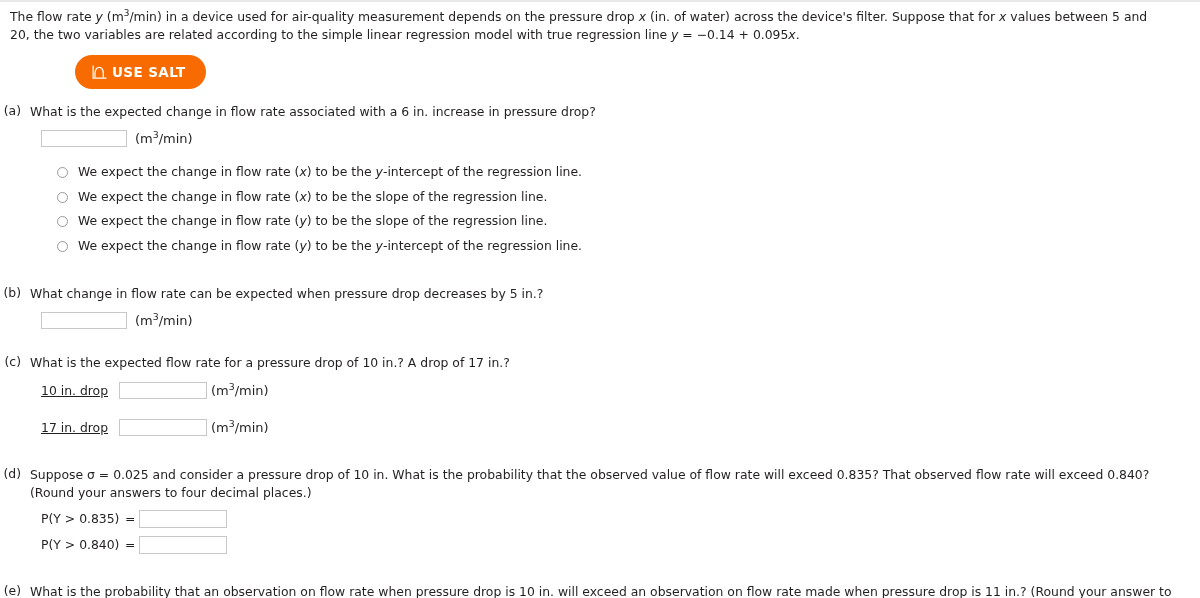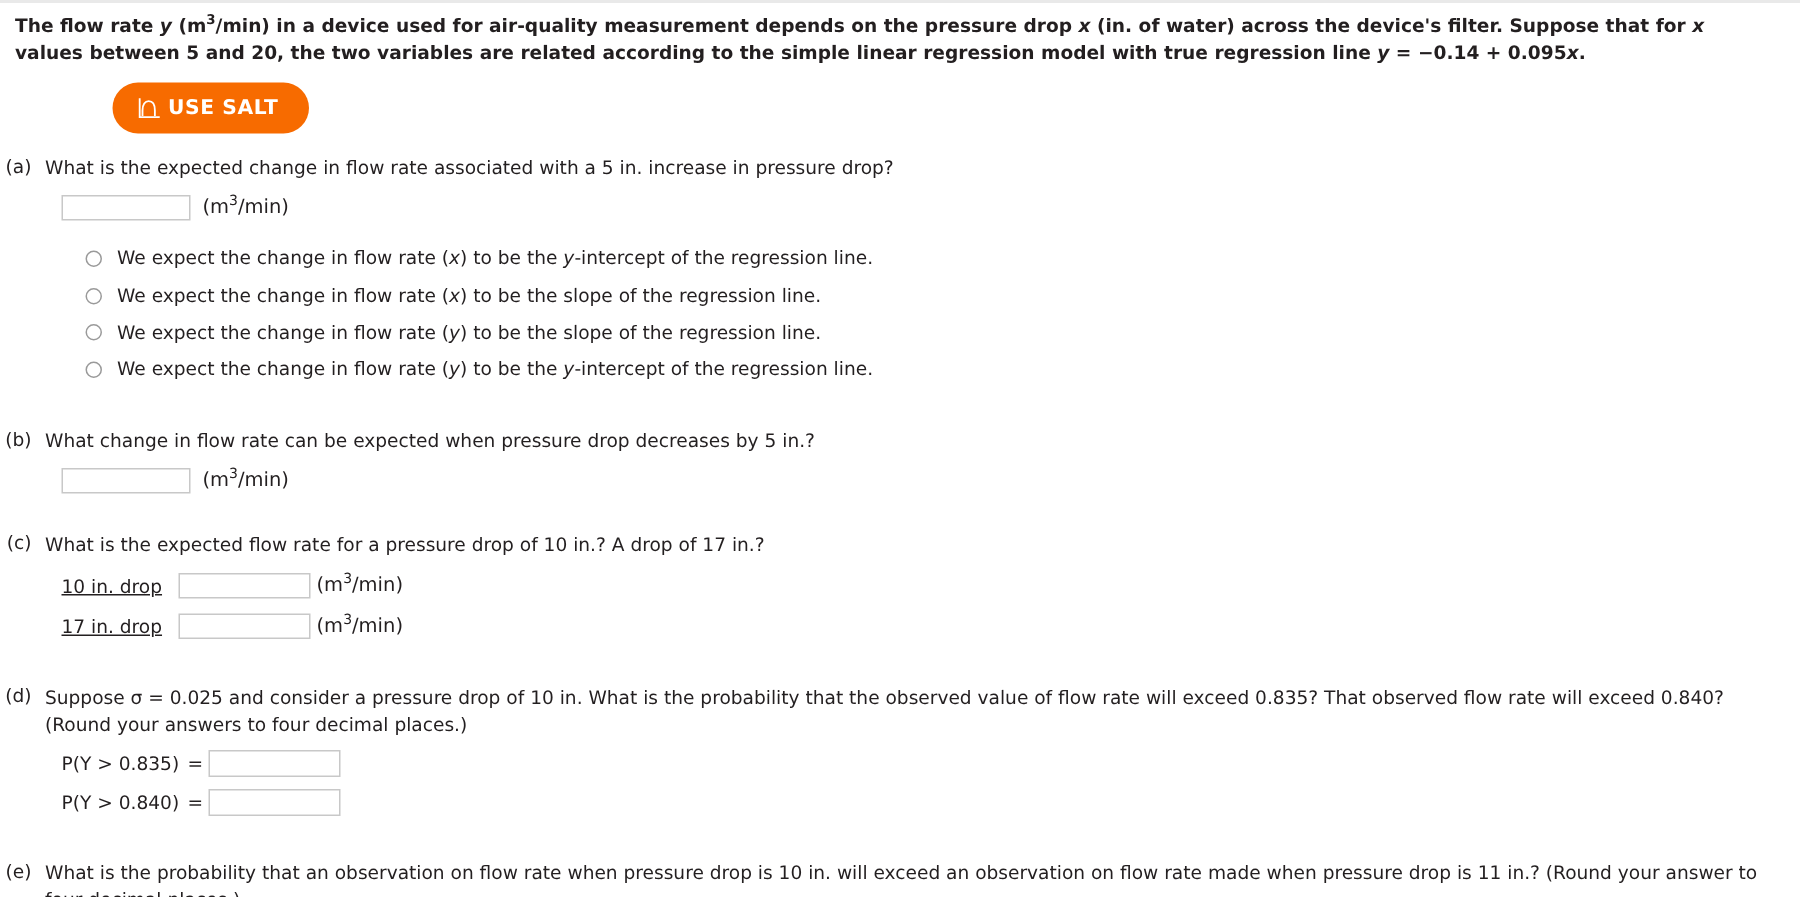--- a/index.html
+++ b/index.html
@@ -27,21 +27,20 @@
     position: absolute;
     top: 0; left: 0;
     width: 1200px;
     padding: 8px 0 0 0;
     box-sizing: border-box;
   }
   .intro {
     margin: 0 10px 0 10px;
     line-height: 1.42;
     max-width: 1160px;
-    font-weight: bold;
   }
   i, .it { font-style: italic; }
   sup {
     font-size: 0.72em;
     vertical-align: super;
     line-height: 0;
   }
   .salt-wrap {
     margin: 12px 0 0 75px;
   }
@@ -175,21 +174,21 @@
           <path d="M3.2 13.2 L3.2 9.2 C3.2 5.0 5.0 2.6 7.6 2.6 C10.2 2.6 12.0 5.0 12.0 9.2 L12.0 13.2" stroke="#ffffff" stroke-width="1.3" fill="none" stroke-linejoin="round"></path>
         </svg>
       </span>
       <span>USE SALT</span>
     </button>
   </div>
 
   <div class="qblock">
     <div class="qrow">
       <div class="qlabel">(a)</div>
-      <div class="qtext">What is the expected change in flow rate associated with a 5 in. increase in pressure drop?</div>
+      <div class="qtext">What is the expected change in flow rate associated with a 6 in. increase in pressure drop?</div>
     </div>
     <div class="sp-a answer-indent">
       <input class="tbox" type="text" value="" style="">
       <span class="unit"><span>(m</span><sup>3</sup><span>/min)</span></span>
     </div>
 
     <div class="explain">
       <div class="opts">
 
         <label class="opt">
@@ -231,21 +230,21 @@
     <div class="qrow">
       <div class="qlabel">(c)</div>
       <div class="qtext">What is the expected flow rate for a pressure drop of 10 in.? A drop of 17 in.?</div>
     </div>
     <div style="margin-top:7px;">
       <div class="droprow">
         <span class="droplabel">10 in. drop</span>
         <input class="tbox wide" type="text" value="" style="">
         <span class="unit"><span>(m</span><sup>3</sup><span>/min)</span></span>
       </div>
-      <div class="droprow" style="margin-top:4px;">
+      <div class="droprow" style="margin-top:14px;">
         <span class="droplabel">17 in. drop</span>
         <input class="tbox wide" type="text" value="" style="">
         <span class="unit"><span>(m</span><sup>3</sup><span>/min)</span></span>
       </div>
     </div>
   </div>
 
   <div class="qblock" style="margin-top:27px;">
     <div class="qrow">
       <div class="qlabel">(d)</div>

